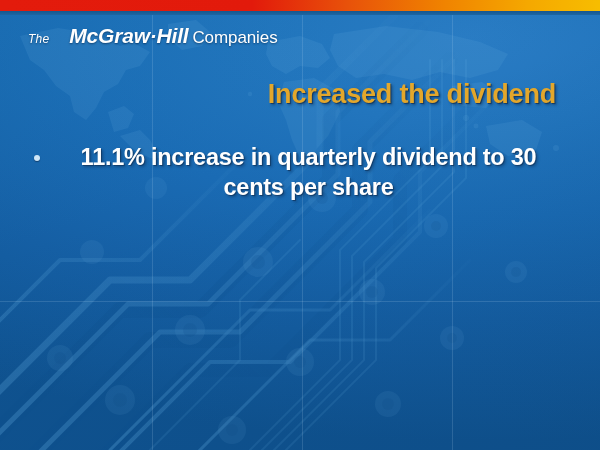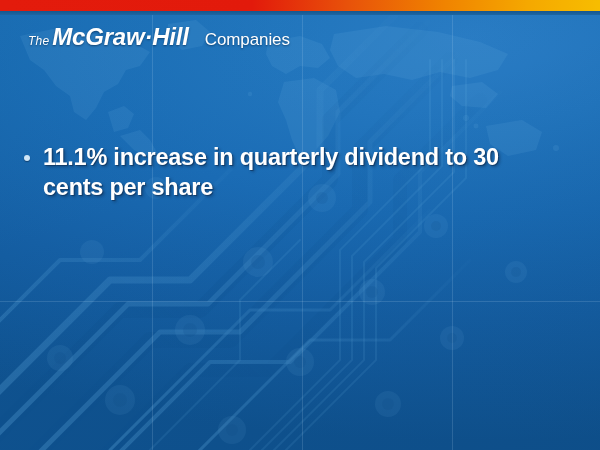--- a/index.html
+++ b/index.html
@@ -103,32 +103,32 @@
     text-shadow: 0 1px 2px rgba(0,30,60,0.55);
     line-height: 1;
   }
   .logo-the {
     font-size: 12px;
     font-style: italic;
     font-weight: 400;
     letter-spacing: 0.2px;
   }
   .logo-mh {
-    font-size: 24px;
+    font-size: 21px;
     font-style: italic;
     font-weight: 700;
     letter-spacing: -0.2px;
-    margin-left: 3px;
+    margin-left: 20px;
   }
   .logo-companies {
     font-size: 17px;
     font-style: normal;
     font-weight: 400;
     letter-spacing: -0.1px;
-    margin-left: 16px;
+    margin-left: 4px;
   }
 
   
 
   .title {
     position: absolute;
     right: 44px;
     top: 79px;
     z-index: 8;
     color: #e3a72b;
@@ -138,24 +138,25 @@
     text-shadow:
       1px 1px 0 rgba(20,55,95,0.85),
       2px 2px 3px rgba(10,40,75,0.55);
     white-space: nowrap;
   }
 
   
 
   .body-block {
     position: absolute;
-    left: 24px;
+    left: 34px;
     top: 142px;
     width: 530px;
     z-index: 8;
+    text-align: center;
   }
   .bullet-row {
     display: flex;
     align-items: flex-start;
   }
   .bullet-dot {
     flex: 0 0 auto;
     width: 6px; height: 6px;
     border-radius: 50%;
     background: #cfe6f7;
@@ -287,20 +288,21 @@
     <div class="gline-v" style="left:302px;"></div>
     <div class="gline-v" style="left:452px;"></div>
     <div class="gline-h" style="top:301px;"></div>
   </div>
 
   <div class="topbar"></div>
   <div class="topbar-under"></div>
 
   <div class="logo"><span class="logo-the">The</span><span class="logo-mh">McGraw·Hill</span><span class="logo-companies">Companies</span></div>
 
+  <div class="title">Increased the dividend</div>
 
   <div class="body-block">
     <div class="bullet-row">
       <span class="bullet-dot"></span>
       <span class="bullet-text">11.1% increase in quarterly dividend to 30 cents per share</span>
     </div>
   </div>
 
 </div>
 

